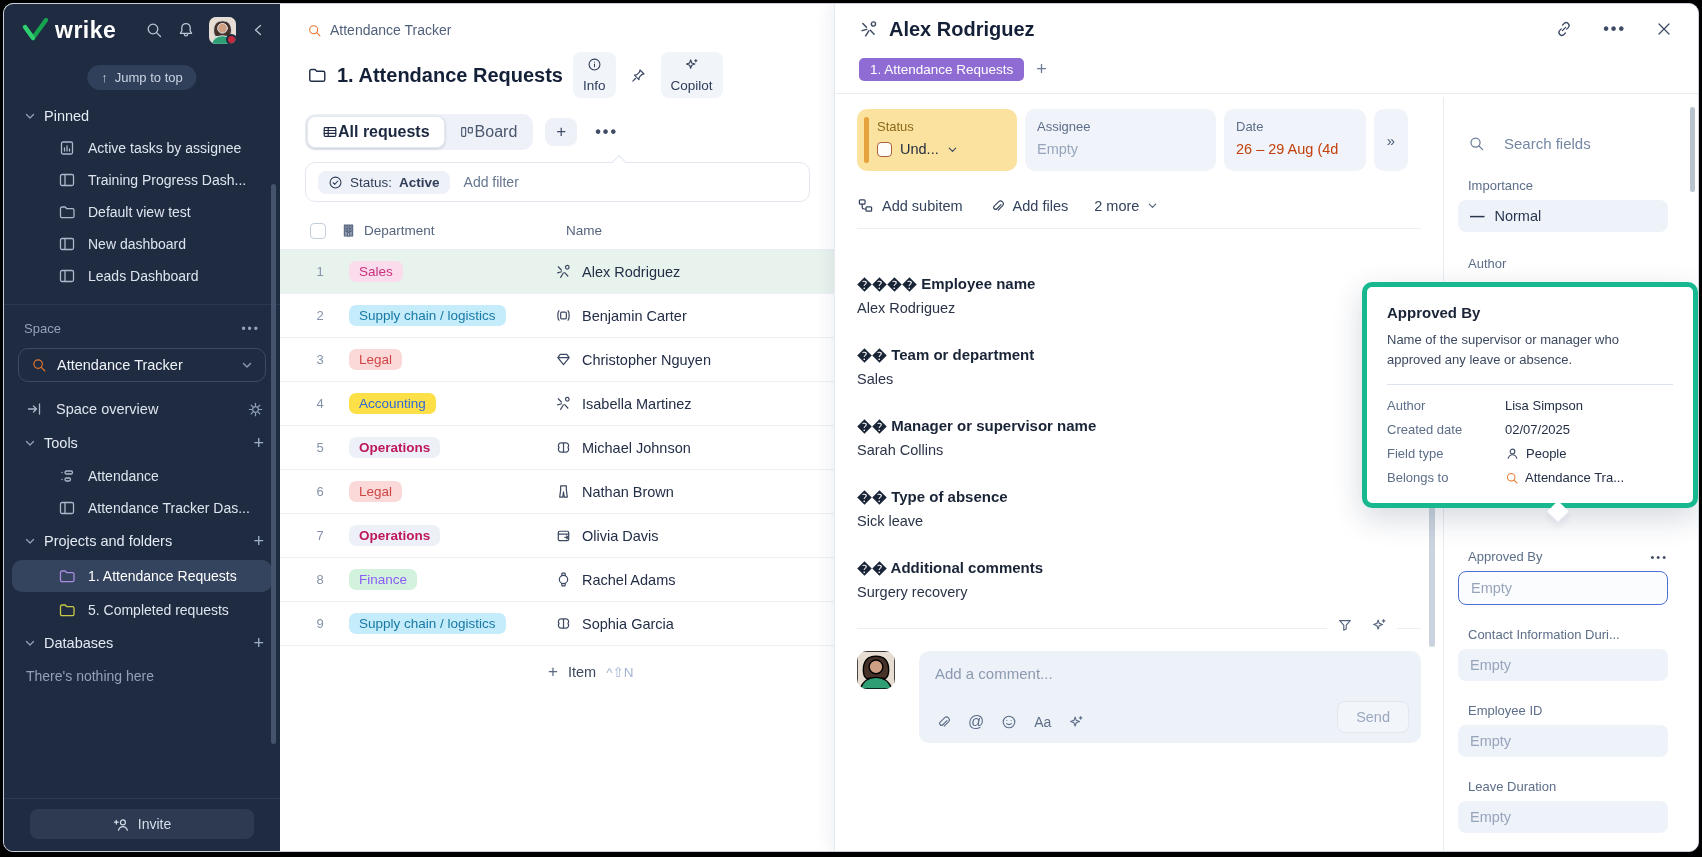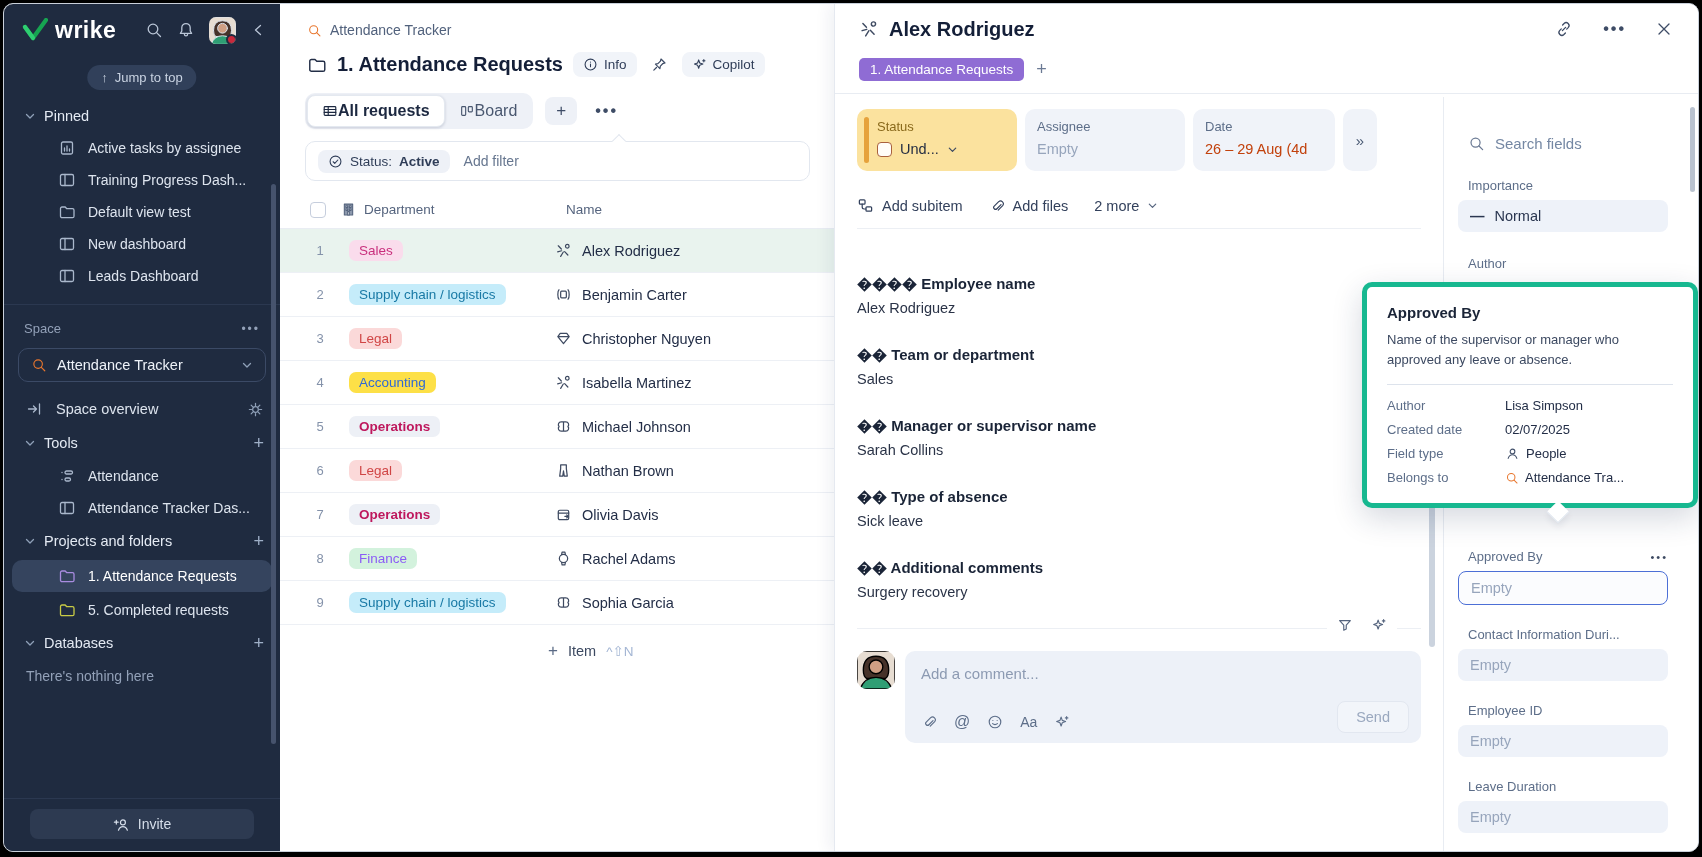--- a/index.html
+++ b/index.html
@@ -34,21 +34,21 @@
   .nothing { padding:8px 20px 8px 22px; color:#93a1b8; font-size:14px; }
   .sb-bottom { position:absolute; left:0; right:0; bottom:0; padding:10px 26px 12px; border-top:1px solid #2b3850; background:#1f2b40; }
   .invite-btn { display:flex; align-items:center; justify-content:center; gap:8px; height:30px; background:#2d3a51; border-radius:8px; color:#d6deea; font-size:14px; cursor:pointer; }
   .sb-scrollbar { position:absolute; right:4px; top:180px; width:5px; height:560px; background:#46536d; border-radius:3px; }
 
   
   .list-pane { position:relative; width:554px; flex:0 0 554px; background:#fff; padding-top:18px; }
   .breadcrumb { display:flex; align-items:center; gap:8px; padding-left:27px; font-size:14px; color:#51617c; }
   .title-row { display:flex; align-items:center; gap:10px; padding-left:27px; margin-top:14px; }
   .page-title { font-size:20px; font-weight:bold; color:#141f38; }
-  .pill-btn { display:flex; align-items:center; gap:6px; background:#f1f4f9; border-radius:8px; padding:5px 10px; font-size:13.5px; color:#2f3d58; cursor:pointer; }
+  .pill-btn { display:flex; align-items:center; gap:6px; background:#f1f4f9; border-radius:8px; padding:5px 10px; font-size:13.5px; color:#2f3d58; cursor:pointer;flex-direction:column; }
   .icon-btn { color:#3e4c66; padding:4px; cursor:pointer; }
   .tabs-row { display:flex; align-items:center; gap:12px; padding-left:25px; margin-top:16px; }
   .tab-group { display:flex; background:#eef1f7; border-radius:10px; padding:2px; }
   .tab { display:flex; align-items:center; gap:0; padding:6px 14px; font-size:16px; color:#49576f; border-radius:8px; cursor:pointer; }
   .tab.active { background:#fff; color:#1c2840; font-weight:bold; box-shadow:0 1px 3px rgba(20,35,70,.18); border:1px solid #e4e9f0; }
   .plus-pill { background:#eef1f7; border-radius:8px; padding:4px 11px; font-size:17px; color:#3e4c66; cursor:pointer; }
   .more-dots { letter-spacing:2px; color:#3e4c66; font-weight:bold; cursor:pointer; padding:0 6px; }
   .filter-bar { position:relative; margin:12px 24px 0 25px; border:1px solid #e2e7ef; border-radius:10px; height:40px; display:flex; align-items:center; gap:14px; padding:0 12px; }
   .filter-notch { position:absolute; top:-6px; left:308px; width:10px; height:10px; background:#fff; border-left:1px solid #e2e7ef; border-top:1px solid #e2e7ef; transform:rotate(45deg); }
   .filter-chip { display:flex; align-items:center; gap:7px; background:#eef1f7; border-radius:8px; padding:4px 10px; font-size:13.5px; color:#2f3d58; cursor:pointer; }
@@ -89,47 +89,47 @@
   .cards-row { display:flex; gap:8px; }
   .card { border-radius:10px; padding:10px 12px; height:62px; }
   .card .clabel { font-size:13px; color:#5d6e89; margin-bottom:7px; }
   .card .cval { font-size:14.5px; color:#c2410c; }
   .card.status { position:relative; width:160px; background:#fbe29e; padding-left:20px; cursor:pointer; }
   .card.status:before { content:""; position:absolute; left:7px; top:8px; bottom:8px; width:5px; border-radius:3px; background:#e6a23c; }
   .card.status .clabel { color:#8a6a1c; }
   .status-val { display:flex; align-items:center; gap:8px; font-size:14.5px; color:#242d42; }
   .scheck { width:15px; height:15px; border:1.5px solid #a9613c; border-radius:4px; background:#fffdf8; }
   .card.gray { background:#f0f3f9; }
-  .card.assignee { width:160px; }
+  .card.assignee { width:191px; }
   .card.date { width:142px; overflow:hidden; white-space:nowrap; }
   .card .empty { color:#97a5bc; }
   .card.expand { width:34px; display:flex; align-items:center; justify-content:center; background:#f0f3f9; color:#4a5a74; font-size:15px; cursor:pointer; }
   .d-toolbar { display:flex; align-items:center; gap:26px; margin-top:26px; font-size:14.5px; color:#33415c; }
   .d-toolbar .titem { display:flex; align-items:center; gap:8px; cursor:pointer; }
   .d-toolbar .chev { color:#55647e; }
   .tb-divider { height:1px; background:#eceff4; margin:14px 22px 0 0; }
   .desc { margin-top:44px; padding-right:60px; }
   .desc-block { margin-bottom:28px; }
   .desc-h { font-size:15px; font-weight:bold; color:#1a2437; margin-bottom:7px; }
   .desc-v { font-size:14.5px; color:#2a3347; }
   .cmt-divider { position:relative; height:1px; background:#eceff4; margin:8px 22px 0 0; }
   .cmt-divider .divider-icons { position:absolute; right:24px; top:-11px; display:flex; gap:18px; background:#fff; padding:0 10px; color:#55647e; }
-  .composer { display:flex; gap:10px; margin-top:22px; padding-right:22px; }
+  .composer { display:flex; gap:24px; margin-top:22px; padding-right:22px; }
   .cmt-avatar { width:38px; height:38px; border-radius:10px; overflow:hidden; flex:0 0 38px; }
   .cmt-box { position:relative; flex:1; background:#edf1f8; border-radius:10px; height:92px; padding:14px 14px 10px 16px; }
   .cmt-input { width:70%; border:none; outline:none; background:transparent; font-size:15px; color:#2a3347; font-family:"Liberation Sans",sans-serif; }
   .cmt-input::placeholder { color:#8c9ab2; }
   .cmt-icons { position:absolute; left:16px; bottom:12px; display:flex; align-items:center; gap:17px; color:#5d6e89; font-size:14px; }
   .cmt-icons .aa { font-size:14px; color:#5d6e89; }
   .send-btn { position:absolute; right:12px; bottom:10px; background:#f2f5fa; border:1px solid #e2e7f0; border-radius:8px; padding:7px 18px; font-size:14.5px; color:#9aa8bf; cursor:pointer; }
   .d-left-scroll { position:absolute; right:8px; top:300px; width:6px; height:250px; background:#cbd3de; border-radius:3px; }
 
   
   .d-right { position:absolute; left:608px; right:0; top:93px; bottom:0; border-left:1px solid #e8ecf2; }
-  .search-row { display:flex; gap:10px; margin:38px 16px 0 24px; color:#6b7a94; }
+  .search-row { display:flex; gap:19px; margin:38px 16px 0 24px; color:#6b7a94; }
   .search-input { flex:1; border:none; outline:none; font-size:15px; color:#3c4961; background:transparent; font-family:"Liberation Sans",sans-serif; }
   .search-input::placeholder { color:#7487a3; }
   .f-label { font-size:13px; color:#5d6e89; margin:0 0 7px 24px; display:flex; align-items:center; }
   .f-label .dots { margin-left:auto; margin-right:30px; letter-spacing:2px; font-size:11px; color:#3c4961; cursor:pointer; }
   .f-box { margin:0 30px 0 14px; background:#eef2f9; border-radius:8px; padding:8px 12px; font-size:14.5px; color:#97a5bc; }
   .f-box.filled { color:#2a3650; display:flex; align-items:center; gap:10px; }
   .f-box.focus { background:#fbfcfe; border:1.5px solid #4c6fd6; color:#97a5bc; }
   .importance-wrap { margin-top:26px; }
   .author-wrap { margin-top:24px; }
   .author-avatar { width:26px; height:26px; border-radius:7px; overflow:hidden; margin:4px 0 0 24px; }

